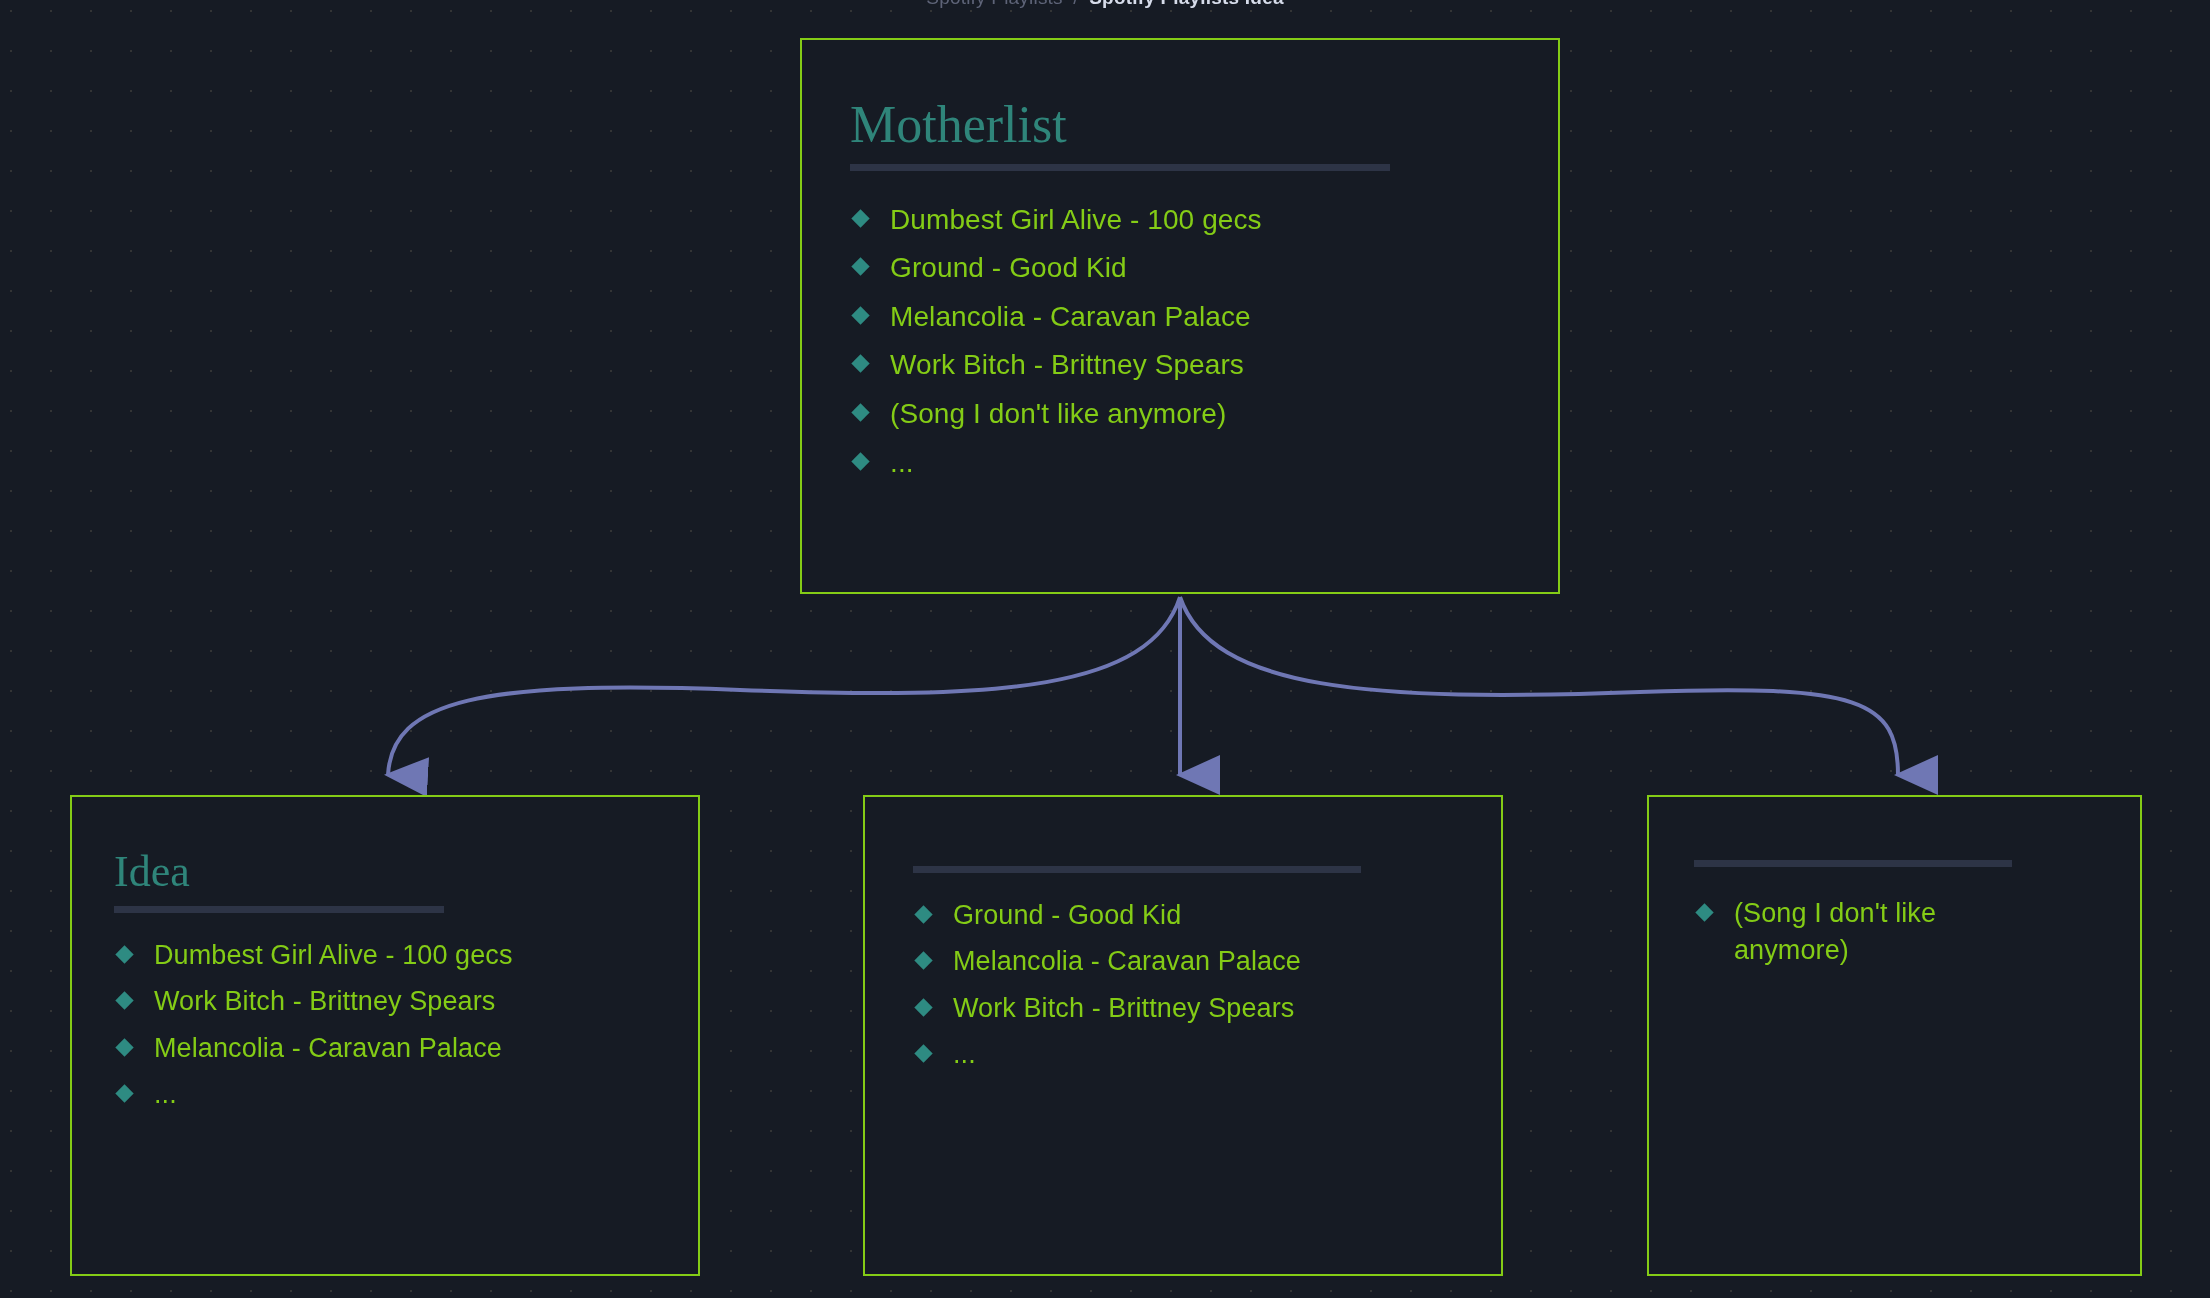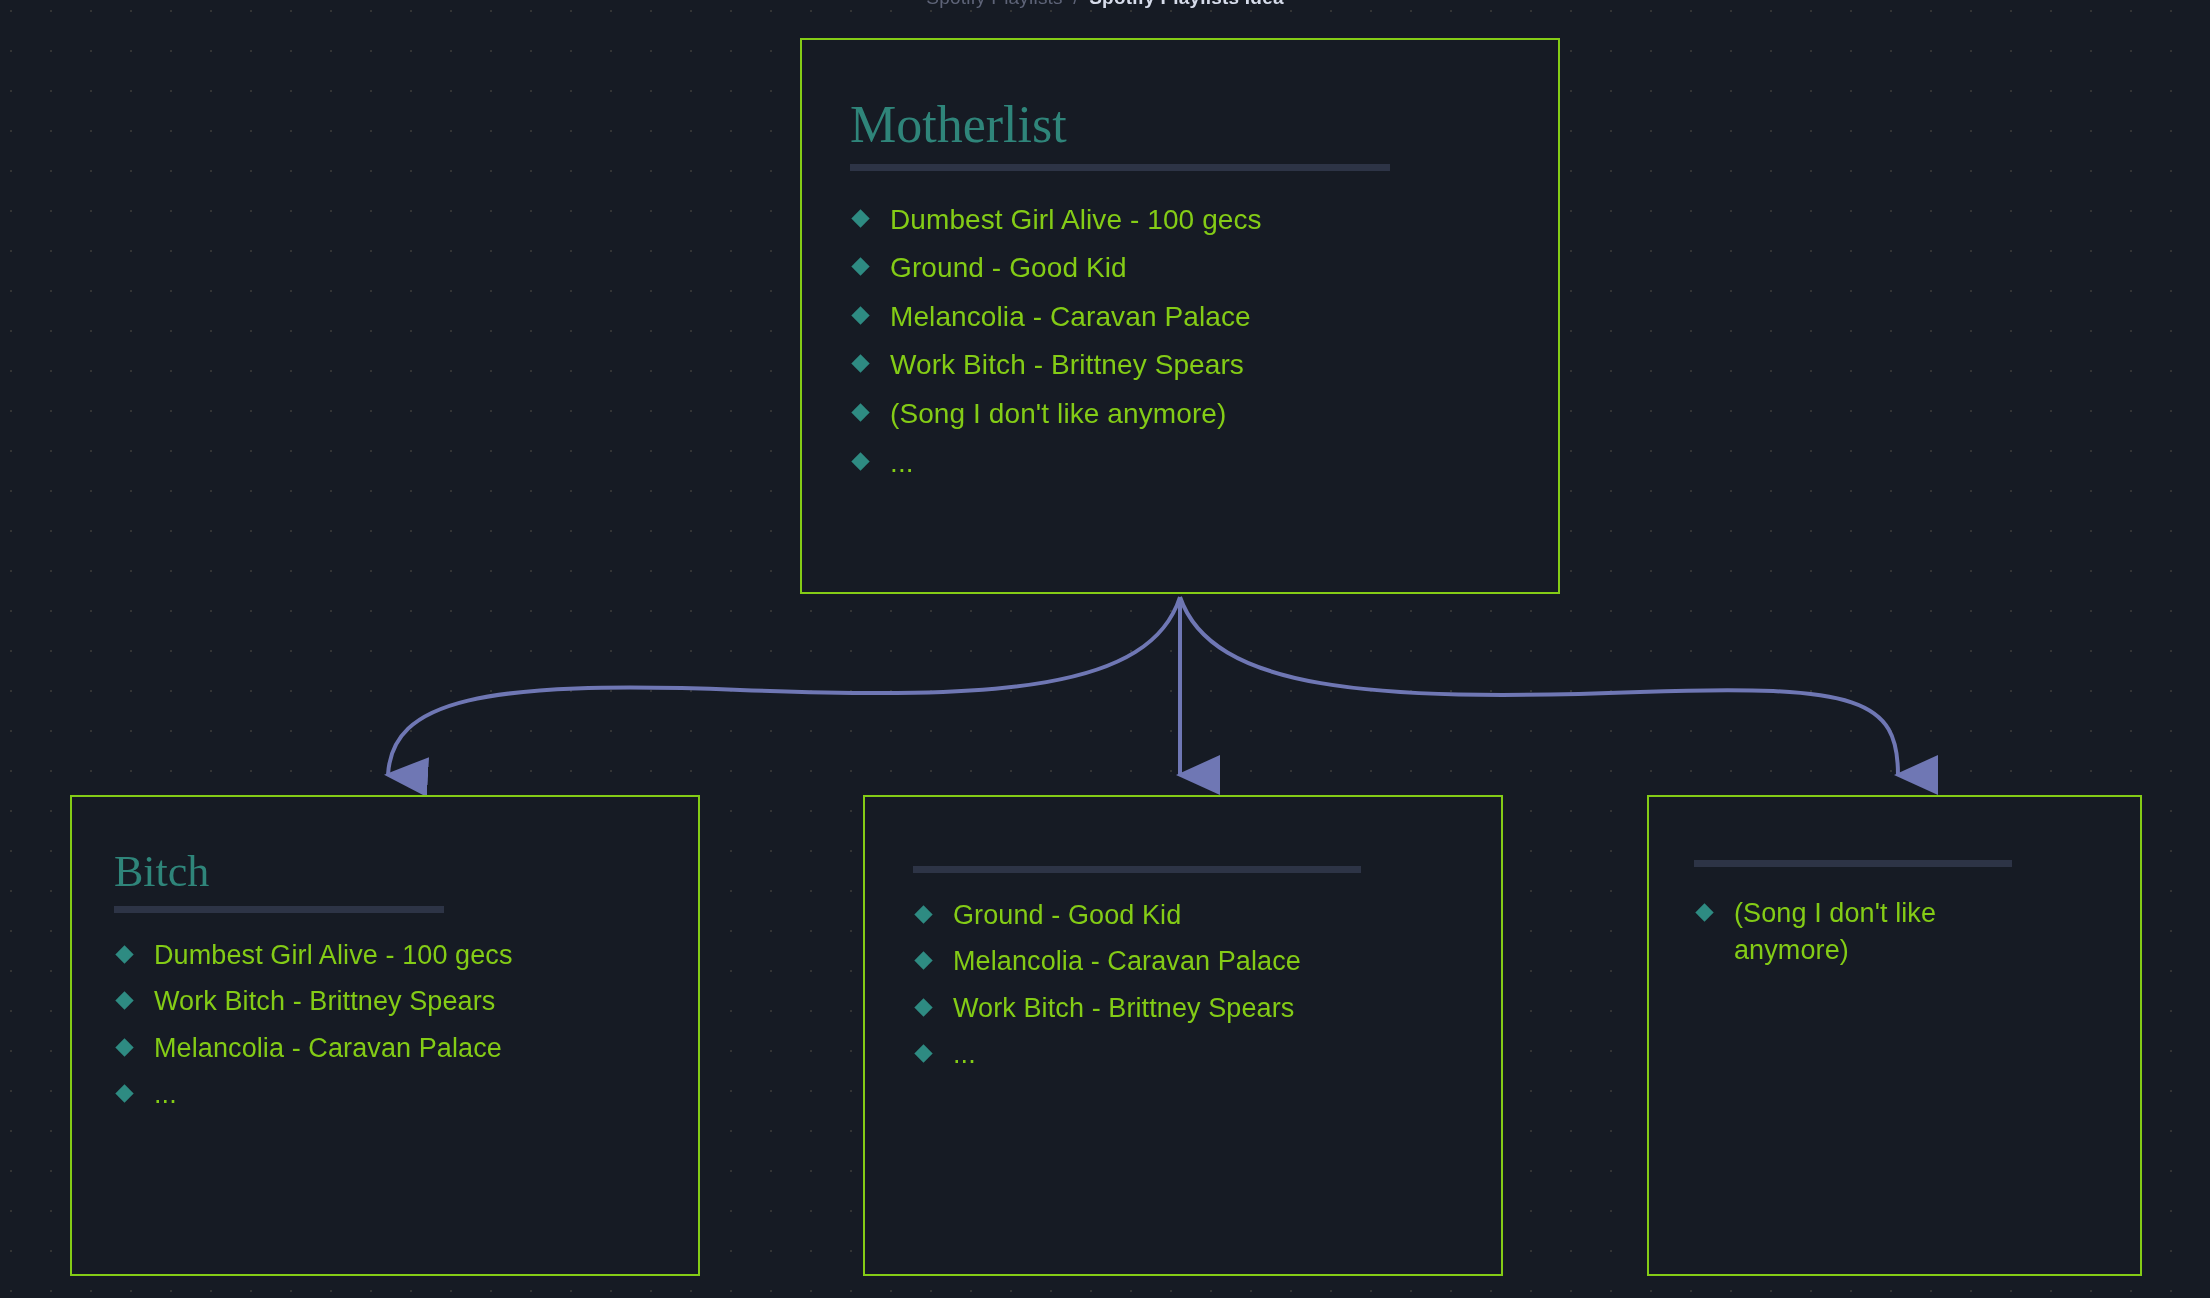--- a/index.html
+++ b/index.html
@@ -190,21 +190,21 @@
       <li><span class="bullet"></span><span>Melancolia - Caravan Palace</span></li>
       <li><span class="bullet"></span><span>Work Bitch - Brittney Spears</span></li>
       <li><span class="bullet"></span><span>(Song I don't like anymore)</span></li>
       <li><span class="bullet"></span><span>...</span></li>
     </ul>
   </div>
 </div>
 
 <div class="card" id="card-solo">
   <div class="card-inner">
-    <div class="card-title">Bitch</div>
+    <div class="card-title">Idea</div>
     <div class="title-rule"></div>
     <ul class="song-list">
       <li><span class="bullet"></span><span>Dumbest Girl Alive - 100 gecs</span></li>
       <li><span class="bullet"></span><span>Work Bitch - Brittney Spears</span></li>
       <li><span class="bullet"></span><span>Melancolia - Caravan Palace</span></li>
       <li><span class="bullet"></span><span>...</span></li>
     </ul>
   </div>
 </div>
 

